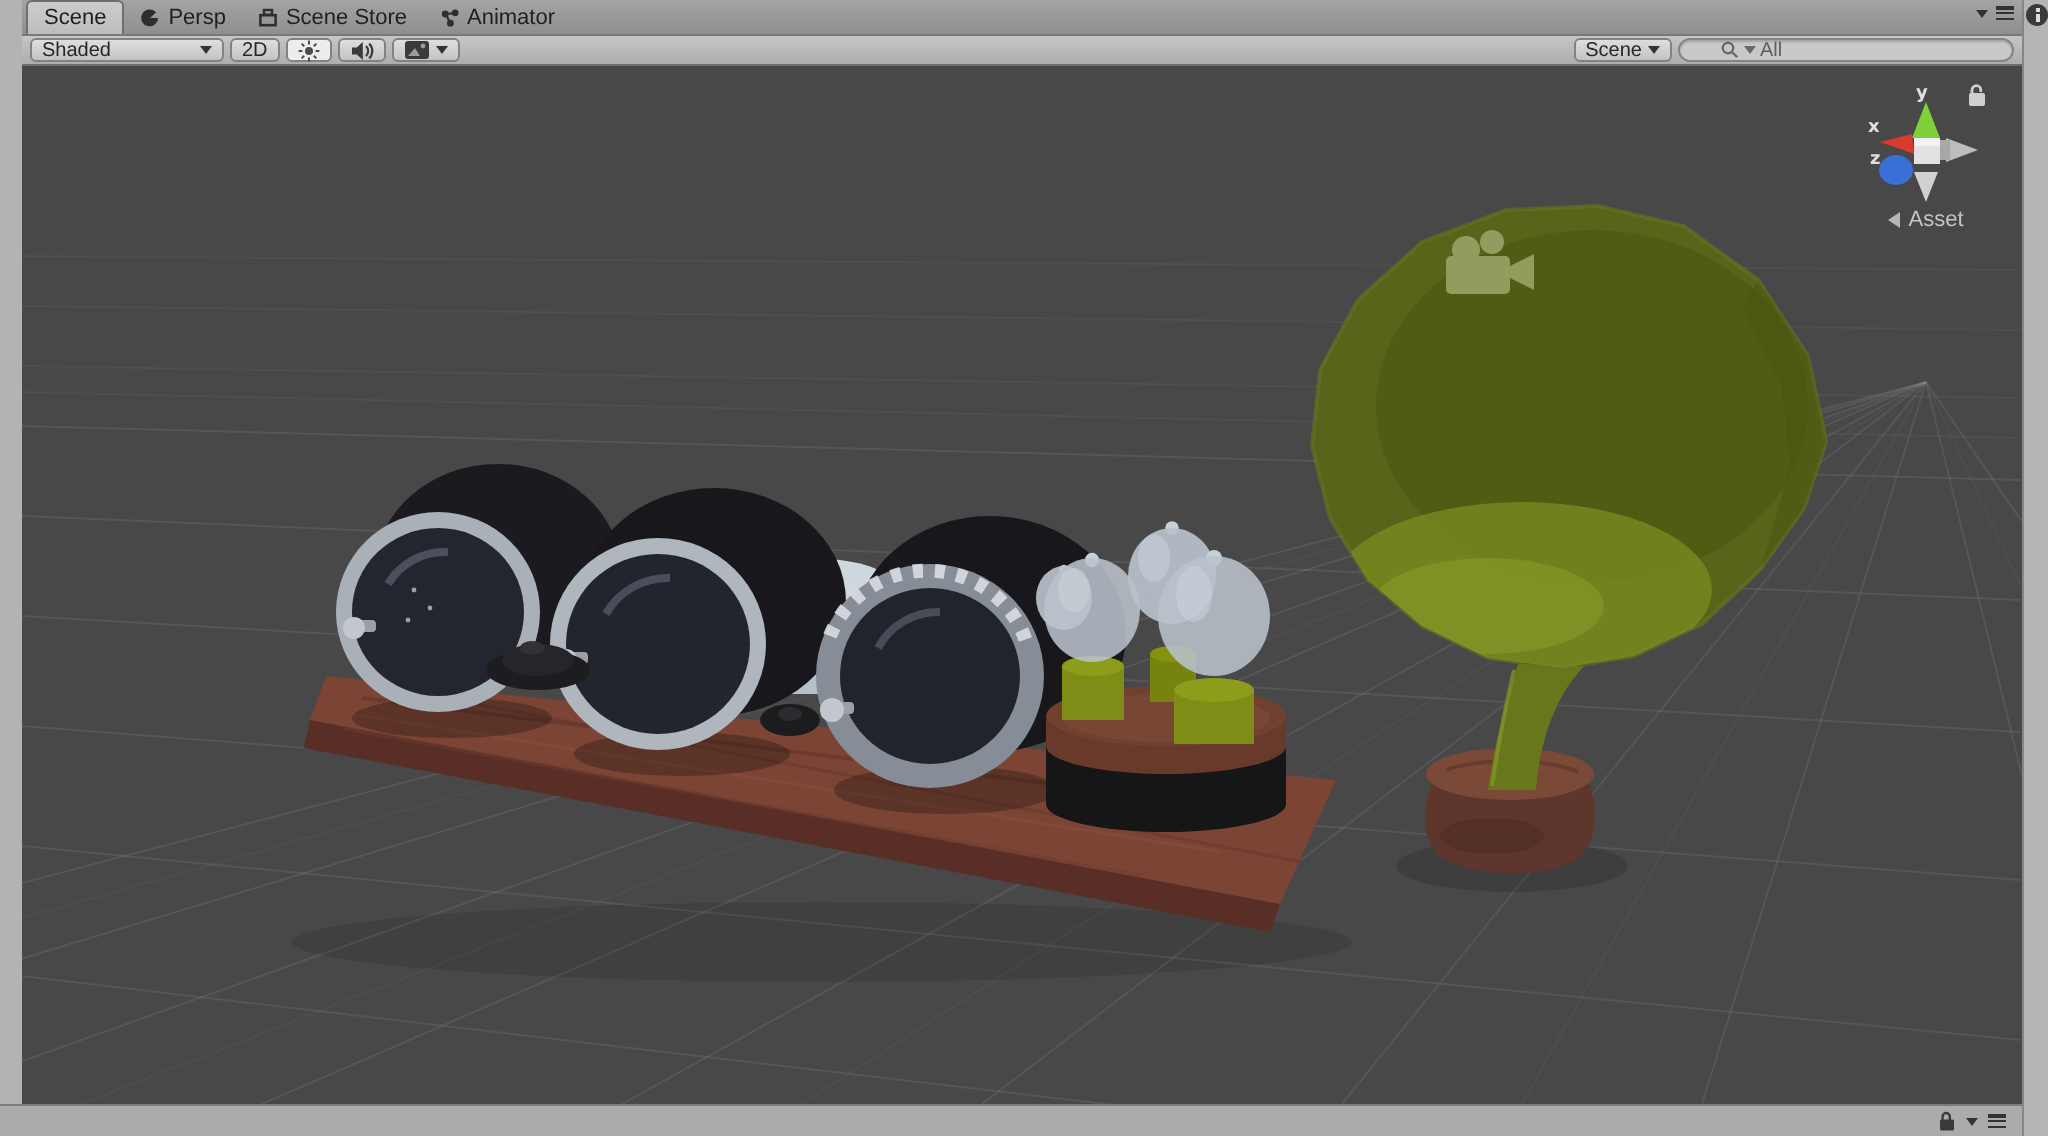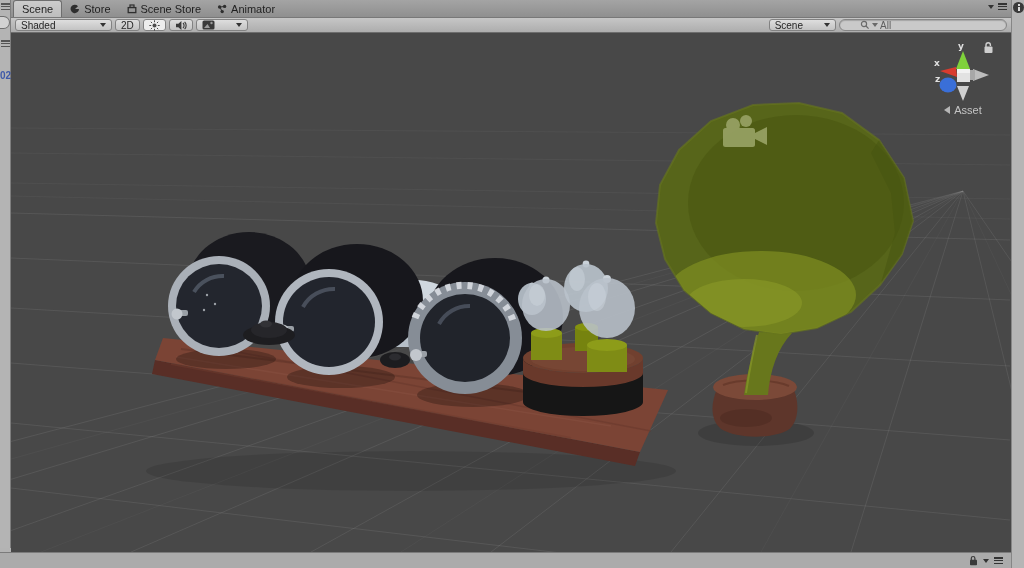--- a/index.html
+++ b/index.html
@@ -22,21 +22,21 @@
   .tab{height:17px;display:flex;align-items:center;gap:4px;padding:0 8px;font-size:11px;color:#1f1f1f;cursor:default;}
   .tab.active{background:linear-gradient(#cccccc,#bdbdbd);border:1px solid #6e6e6e;border-bottom:none;border-radius:3px 3px 0 0;margin-left:2px;}
   .tabicon{width:10px;height:10px;flex:0 0 auto;}
   .tabbar-right{position:absolute;right:4px;top:3px;display:flex;align-items:center;gap:4px;}
   .caret-down{width:0;height:0;border-left:3.5px solid transparent;border-right:3.5px solid transparent;border-top:4px solid #333;}
   .mini-burger{width:9px;height:7px;display:flex;flex-direction:column;justify-content:space-between;}
   .mini-burger i{display:block;height:1.5px;background:#333;}
 
   
   .toolbar{position:absolute;left:11px;right:13px;top:18px;height:15px;background:linear-gradient(#c6c6c6,#adadad);border-bottom:1px solid #6d6d6d;display:flex;align-items:center;padding:0 4px;gap:3px;z-index:4;}
-  .tbtn{height:12px;display:flex;align-items:center;gap:21px;padding:0 5px;font-size:10px;color:#262626;background:linear-gradient(#dedede,#c3c3c3);border:1px solid #828282;border-radius:3px;}
+  .tbtn{height:12px;display:flex;align-items:center;gap:3px;padding:0 5px;font-size:10px;color:#262626;background:linear-gradient(#dedede,#c3c3c3);border:1px solid #828282;border-radius:3px;}
   .tbtn.lit{background:#ededed;}
   .dropdown{width:97px;justify-content:space-between;}
   .spacer{flex:1;}
   .search-pill{width:168px;height:12px;border:1px solid #858585;border-radius:7px;background:#c9c9c9;display:flex;align-items:center;gap:2px;padding:0 20px;box-shadow:inset 0 1px 1px rgba(0,0,0,.18);}
   .search-text{font-size:10px;color:#5e5e5e;}
   .icon-svg{display:block;}
 
   
   .viewport{position:absolute;left:11px;right:13px;top:33px;bottom:16px;background:#484848;z-index:1;}
   .viewport svg.scene{position:absolute;left:0;top:0;width:100%;height:100%;}
@@ -49,48 +49,34 @@
   .bottom-strip{position:absolute;left:0;right:13px;bottom:0;height:16px;background:#ababab;border-top:1px solid #7b7b7b;z-index:5;}
   .bottom-right{position:absolute;right:8px;top:2px;display:flex;align-items:center;gap:5px;}
 
   text.axis-label{font-family:"DejaVu Sans",sans-serif;font-size:9px;font-weight:bold;fill:#e0e0e0;}
 </style>
 </head>
 <body>
 
 <div class="root">
 
-  <div class="left-strip">
-    <div class="burger" style="top:3px">
-        <i></i>
-        <i></i>
-        <i></i>
-      </div>
-    <div class="half-pill"></div>
-    <div class="burger" style="top:40px">
-        <i></i>
-        <i></i>
-        <i></i>
-      </div>
-    <div class="left-badge">02</div>
-  </div>
 
   <div class="right-strip">
     <div class="info-circ"></div>
   </div>
 
   <div class="tabbar">
     <div class="tab active">
       <span>Scene</span>
     </div>
     <div class="tab">
       <svg class="tabicon" viewBox="0 0 10 10">
         <path d="M9,5 A4.2,4.2 0 1 1 8,2.2 L5,5 Z" fill="#2e2e2e"></path>
       </svg>
-      <span>Store</span>
+      <span>Persp</span>
     </div>
     <div class="tab">
       <svg class="tabicon" viewBox="0 0 10 10">
         <rect x="3" y="1" width="4" height="2.4" fill="none" stroke="#2e2e2e" stroke-width="1.2"></rect>
         <rect x="1.2" y="3.6" width="7.6" height="5" fill="none" stroke="#2e2e2e" stroke-width="1.3"></rect>
       </svg>
       <span>Scene Store</span>
     </div>
     <div class="tab">
       <svg class="tabicon" viewBox="0 0 10 10">

